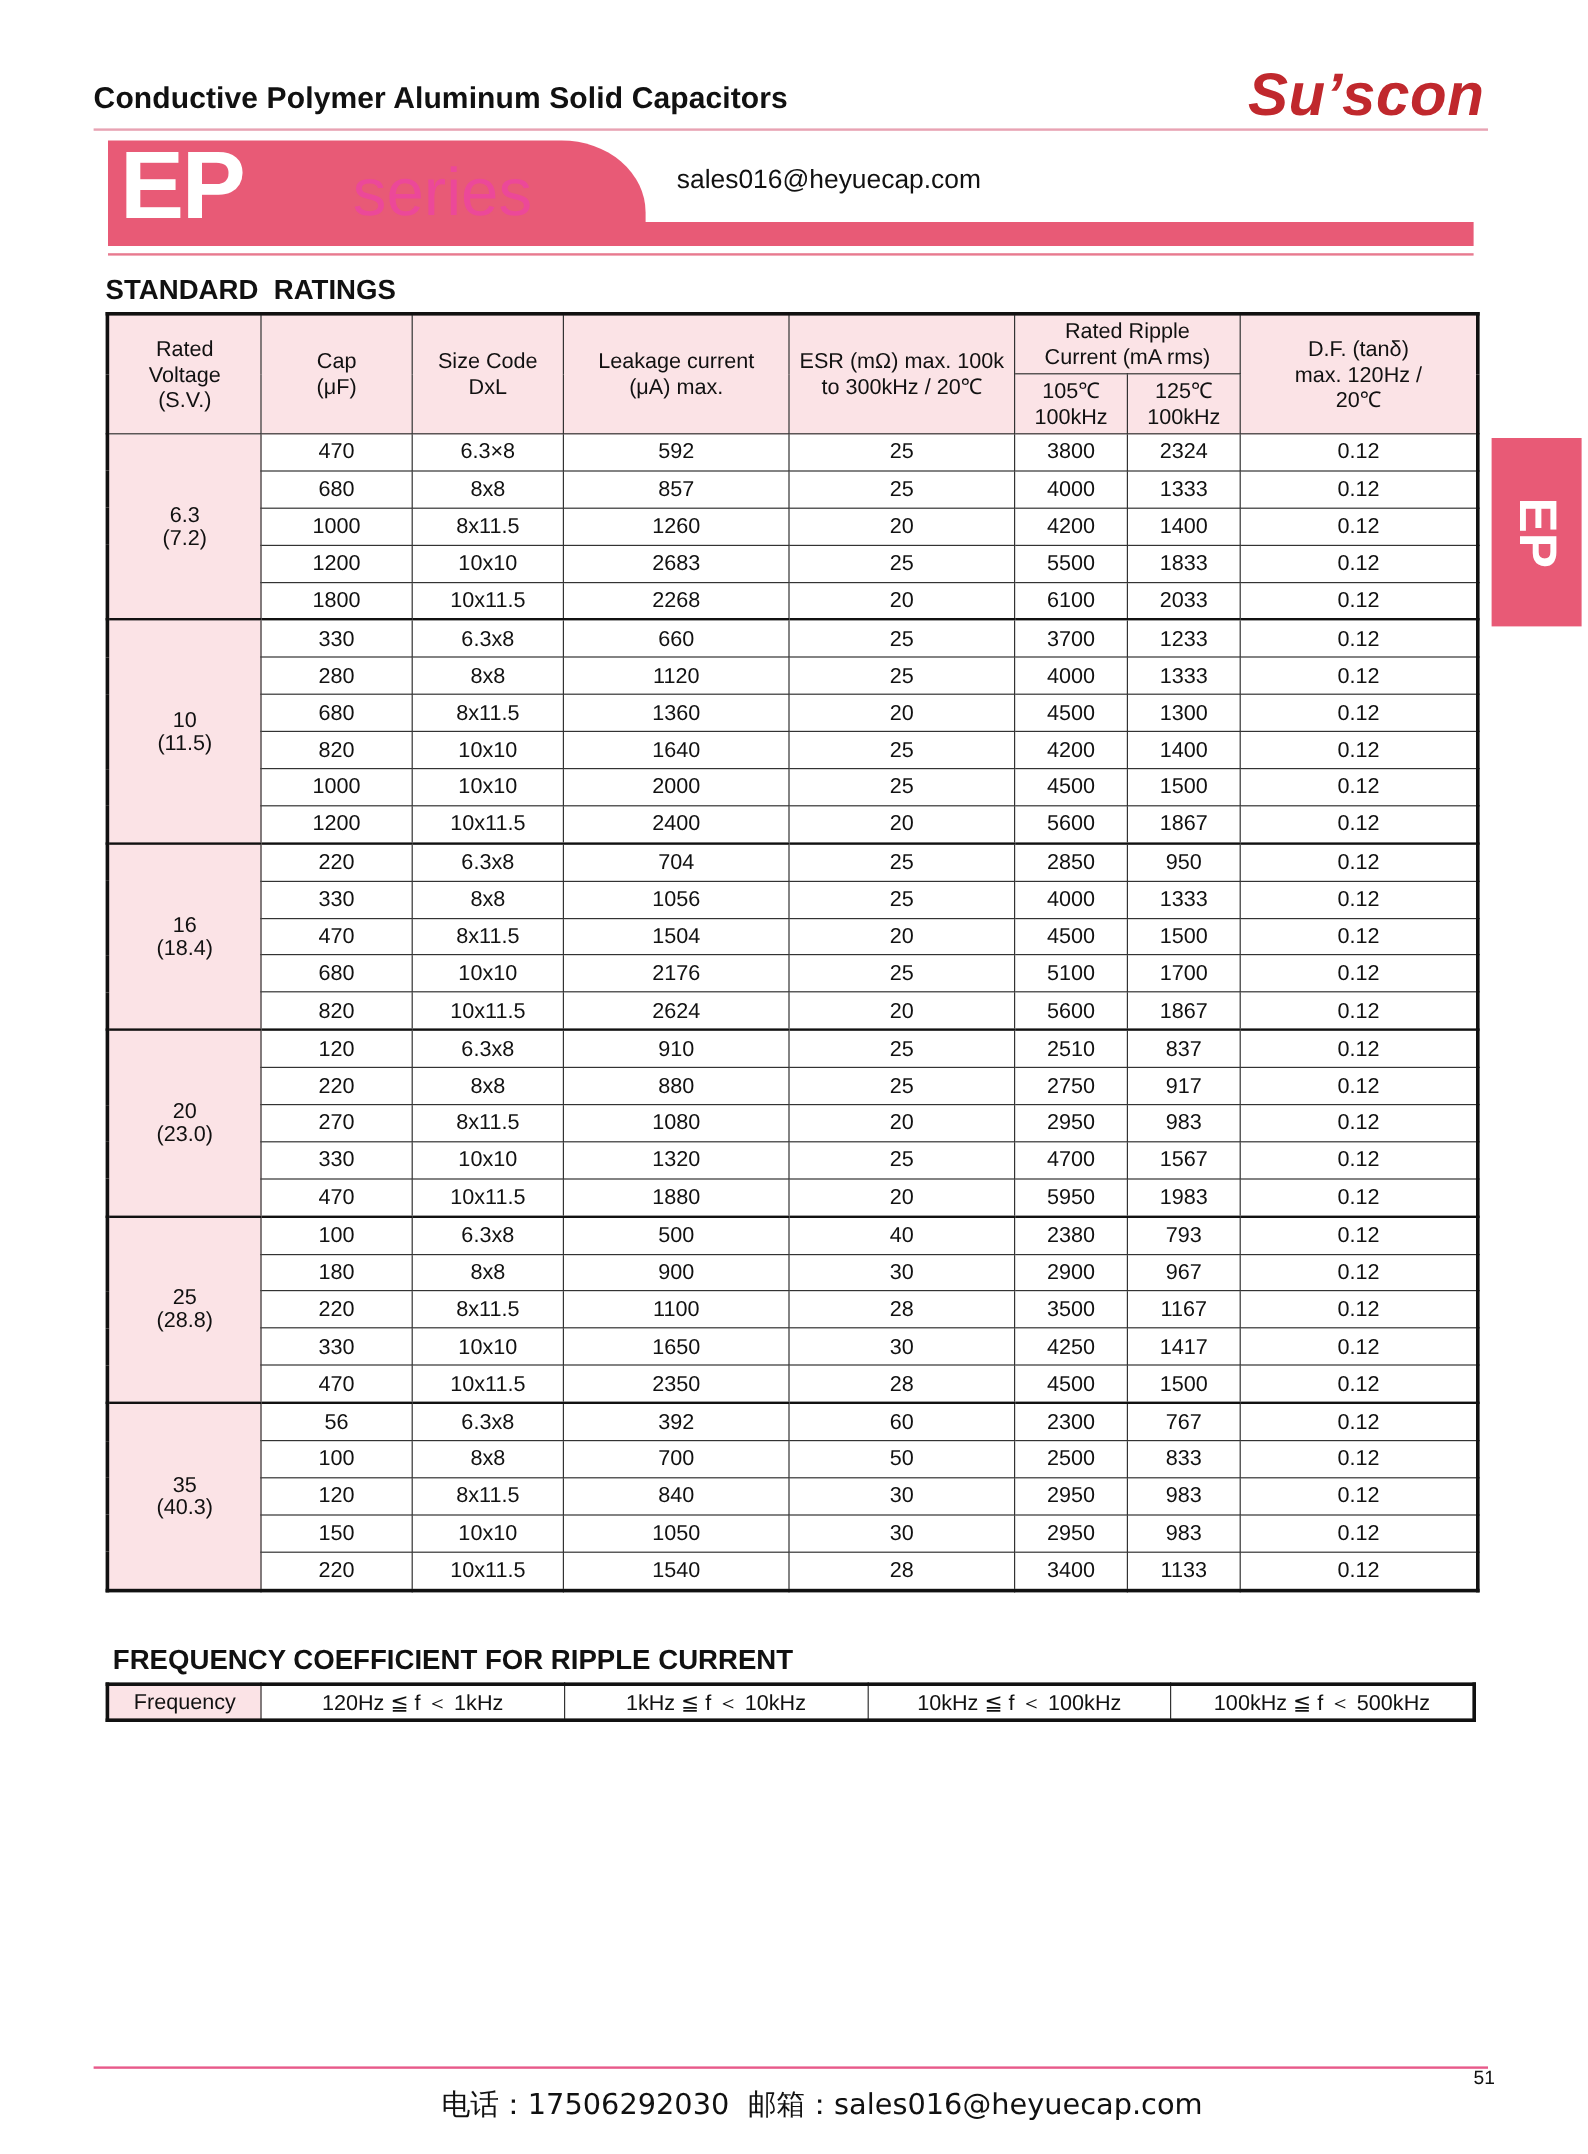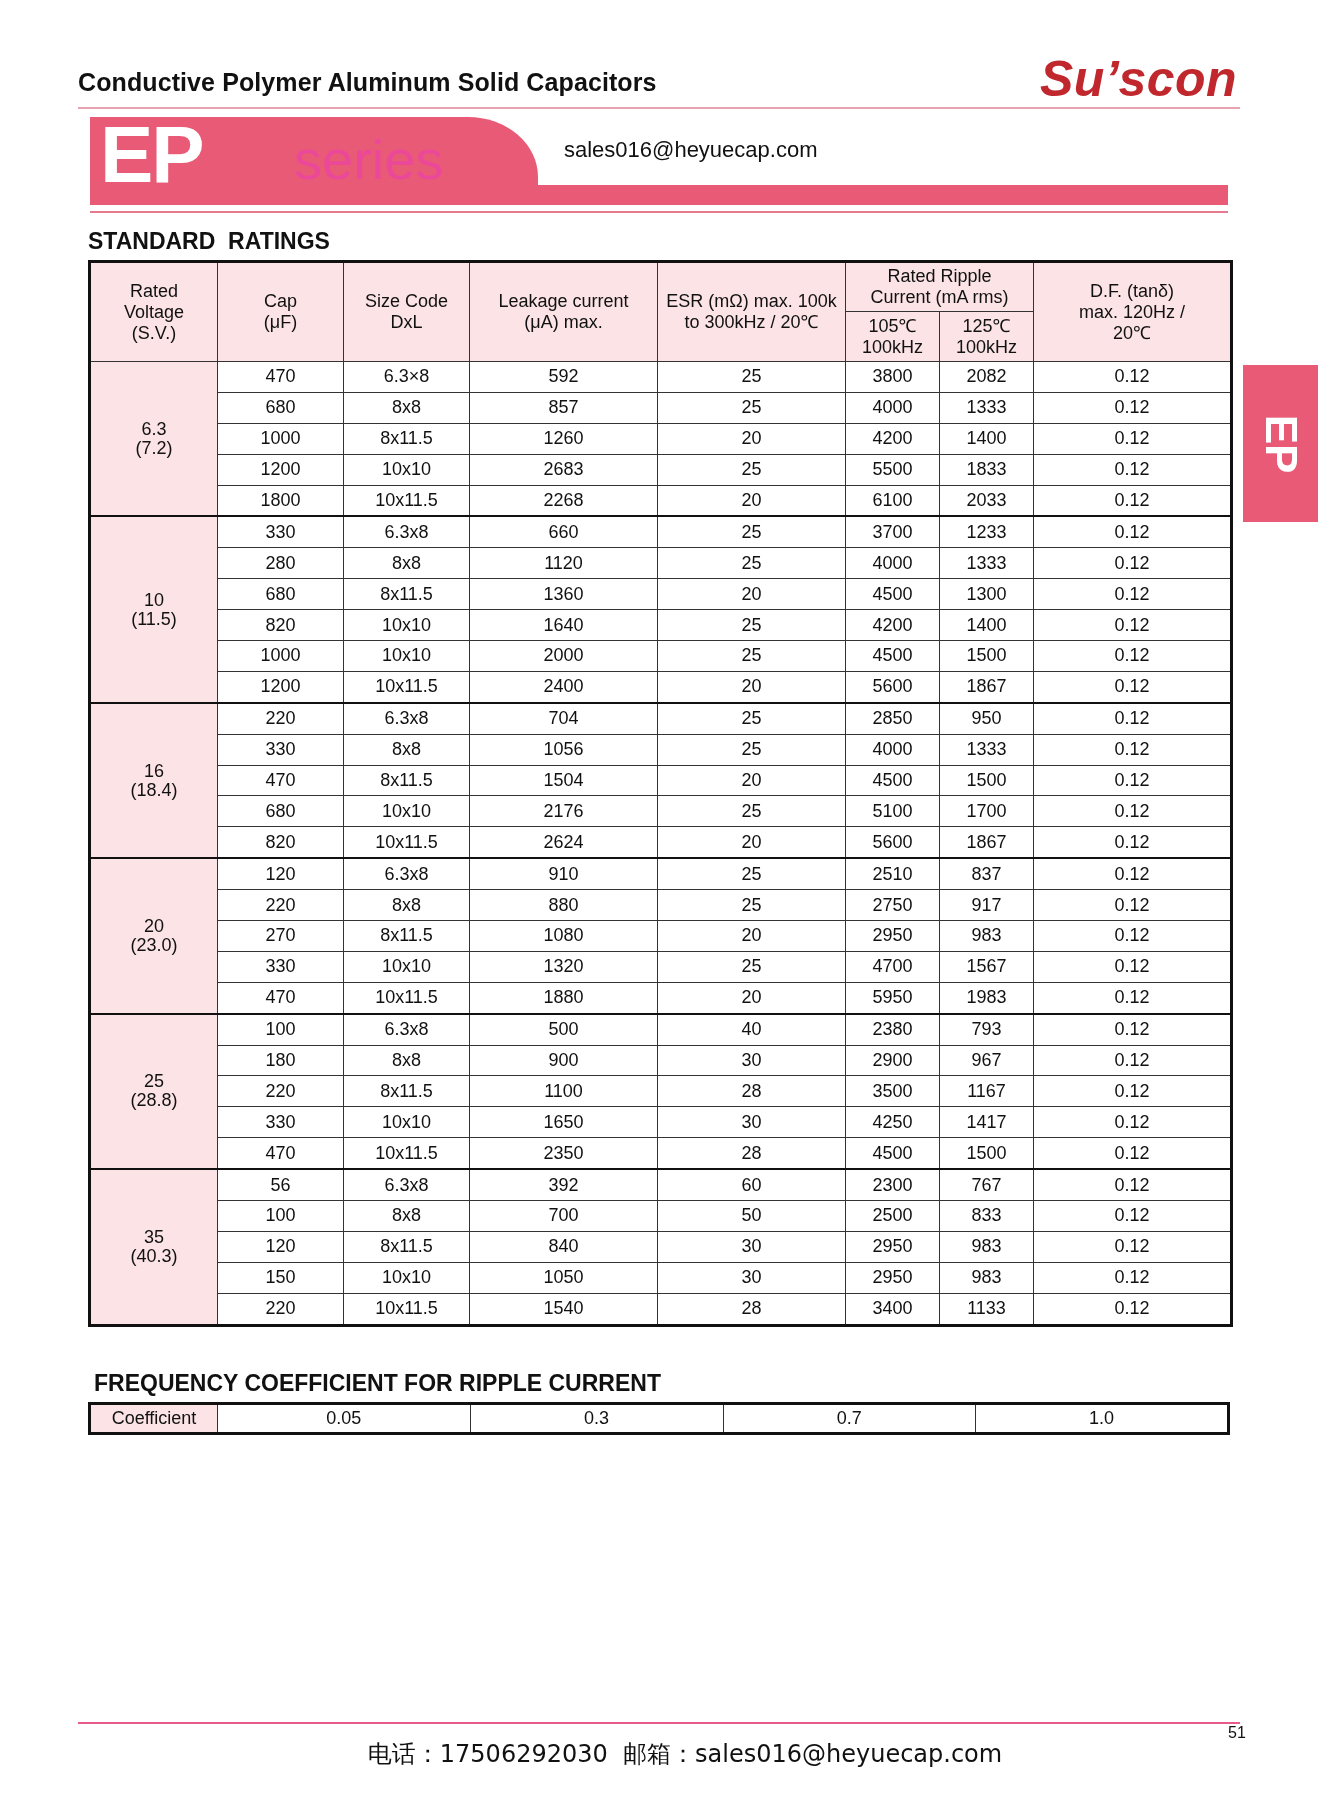--- a/index.html
+++ b/index.html
@@ -77,21 +77,21 @@
       <tr>
         <td class="volt" rowspan="5">
           <div>6.3</div>
           <div>(7.2)</div>
         </td>
         <td>470</td>
         <td>6.3×8</td>
         <td>592</td>
         <td>25</td>
         <td>3800</td>
-        <td>2082</td>
+        <td>2324</td>
         <td>0.12</td>
       </tr>
       <tr>
         <td>680</td>
         <td>8x8</td>
         <td>857</td>
         <td>25</td>
         <td>4000</td>
         <td>1333</td>
         <td>0.12</td>
@@ -383,26 +383,26 @@
 <div class="abs" id="freq-title">FREQUENCY COEFFICIENT FOR RIPPLE CURRENT</div>
 <table id="freq-table">
   <colgroup>
       <col style="width:128px">
       <col>
       <col>
       <col>
       <col>
     </colgroup>
   <tbody>
-  <tr>
-    <td class="lbl">Coefficient</td>
-    <td>0.05</td>
-    <td>0.3</td>
-    <td>0.7</td>
-    <td>1.0</td>
+      <tr>
+    <td class="lbl">Frequency</td>
+    <td>120Hz ≦ f ＜ 1kHz</td>
+    <td>1kHz ≦ f ＜ 10kHz</td>
+    <td>10kHz ≦ f ＜ 100kHz</td>
+    <td>100kHz ≦ f ＜ 500kHz</td>
   </tr>
 </tbody>
   </table>
 
 <div class="abs" id="side-tab">
   <span>EP</span>
 </div>
 
 <div class="abs" id="footer-line"></div>
 <div class="abs" id="footer-text" style="white-space:pre;">电话：17506292030  邮箱：sales016@heyuecap.com</div>

